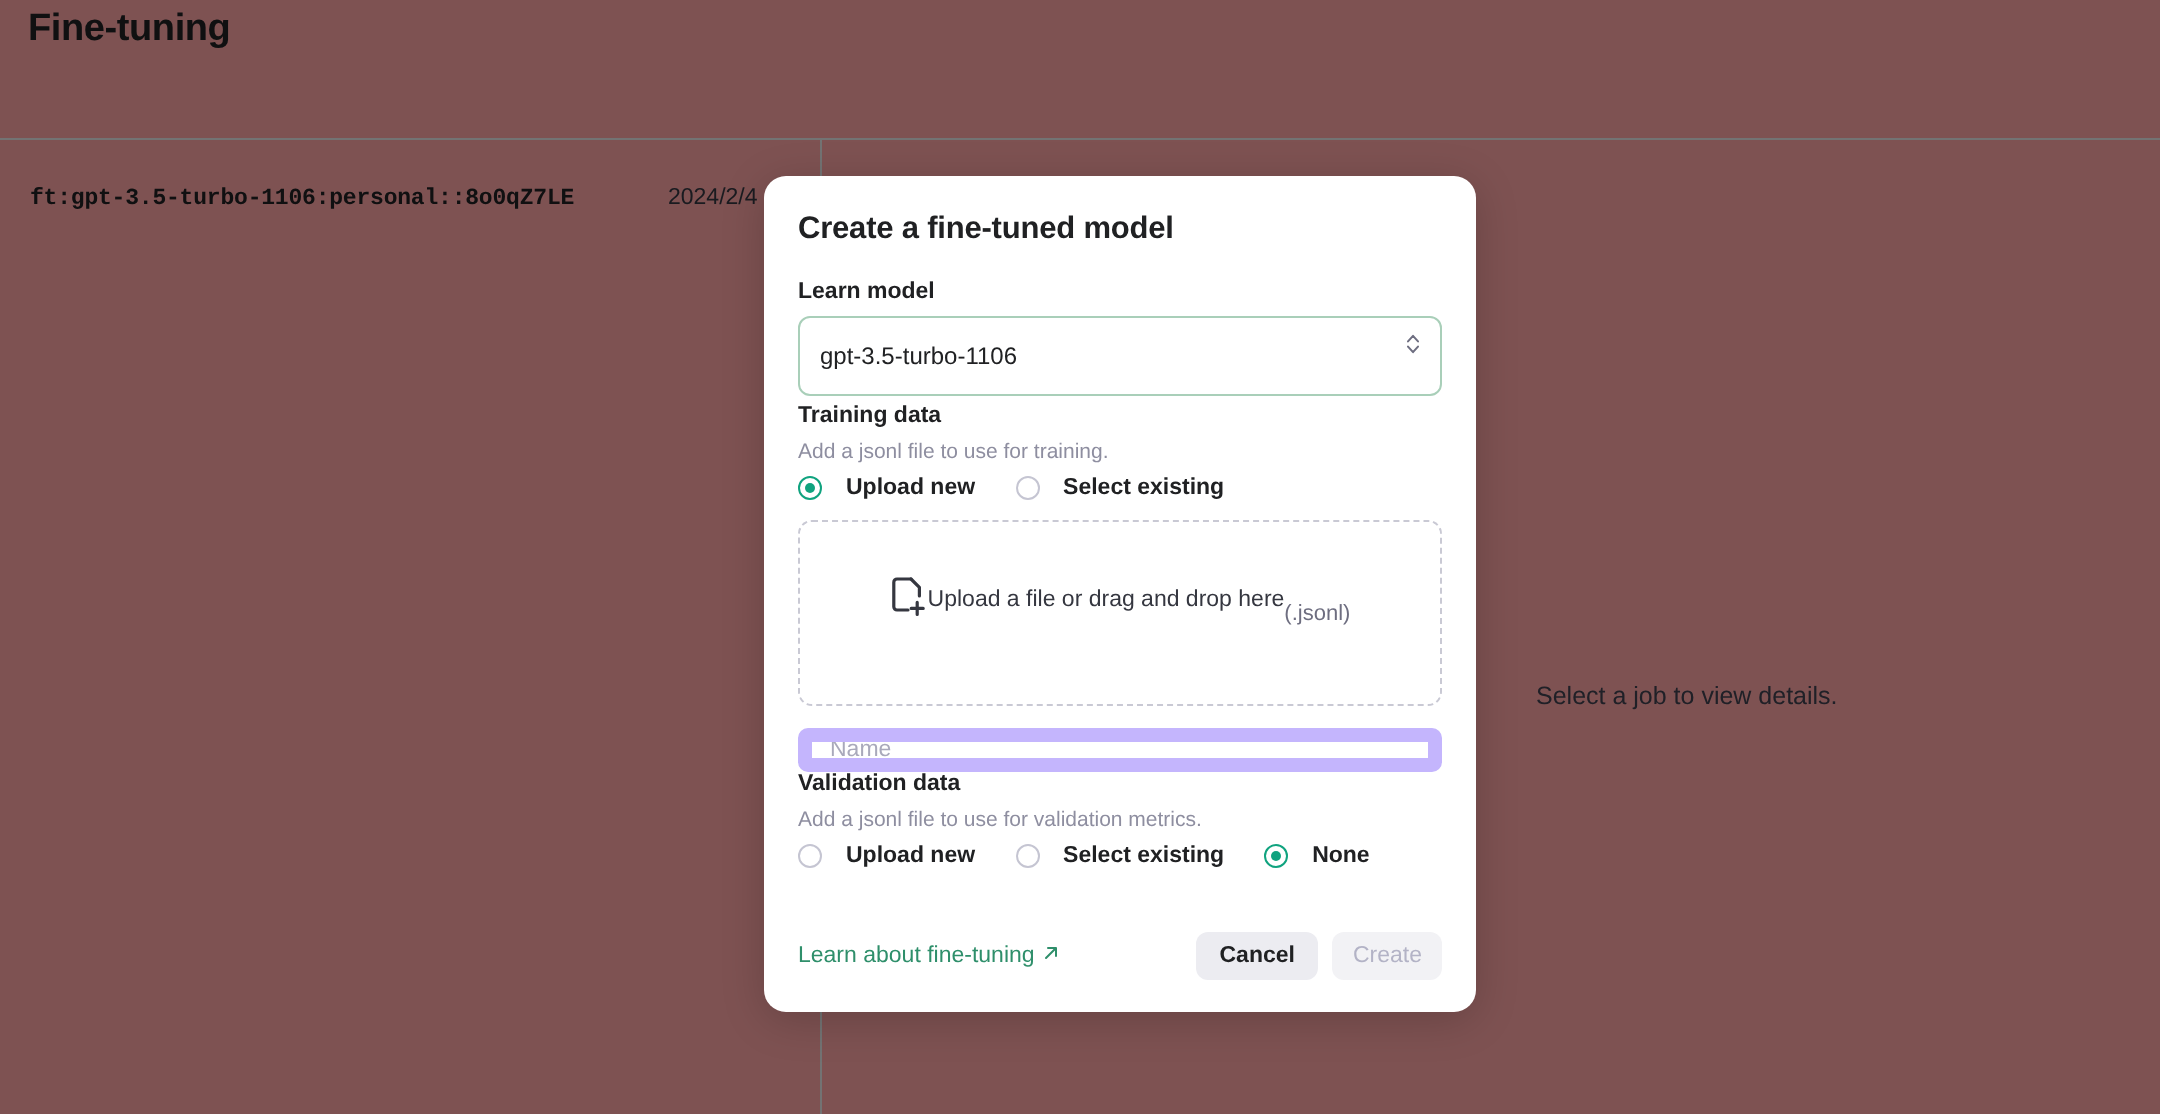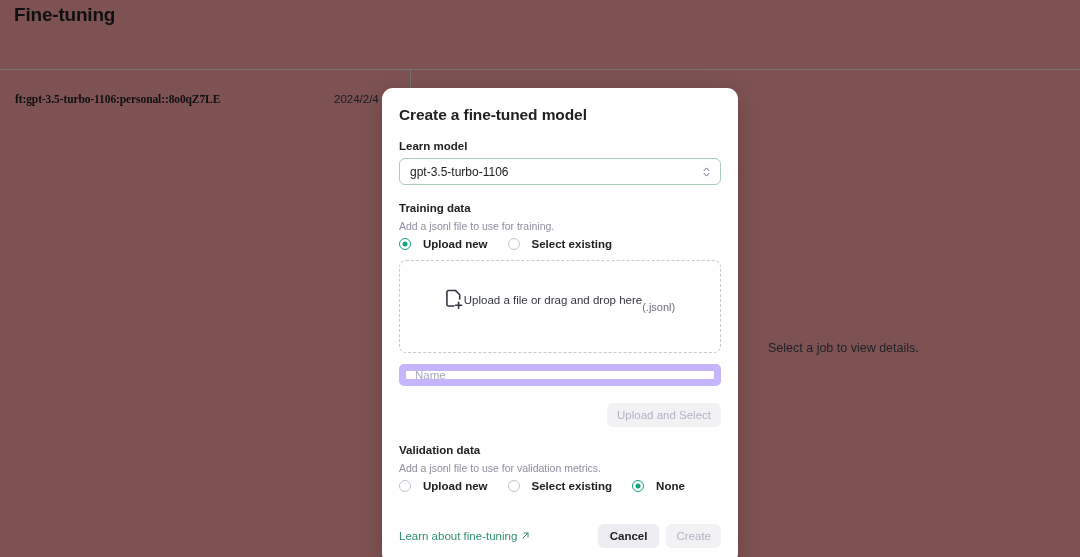--- a/index.html
+++ b/index.html
@@ -79,21 +79,21 @@
     right: 0;
     top: 82px;
     height: 34px;
     display: flex;
     align-items: center;
     cursor: pointer;
   }
   .job-id {
     position: absolute;
     left: 15px;
-    font-family: Liberation Serif, serif;
+    font-family: Liberation Mono, monospace;
     font-size: 11.5px;
     font-weight: 700;
     color: #202123;
     letter-spacing: -0.1px;
     white-space: nowrap;
   }
   .job-date {
     position: absolute;
     left: 334px;
     font-size: 11.5px;
@@ -159,21 +159,21 @@
   }
 
   
   .select-wrap {
     position: relative;
     height: 27px;
     margin-bottom: 17px;
   }
   .select-box {
     width: 100%;
-    height: 27px;
+    height: 40px;
     border: 1px solid #a9cfb9;
     border-radius: 6px;
     background: #ffffff;
     display: flex;
     align-items: center;
     padding: 0 10px;
     font-size: 12px;
     color: #202123;
     cursor: pointer;
   }
@@ -383,23 +383,20 @@
         <path d="M10.5 1.5 L14.7 5.7 V10" stroke="#353740" stroke-width="1.6" stroke-linecap="round" stroke-linejoin="round"></path>
         <path d="M13.6 13.2 V19.2 M10.6 16.2 H16.6" stroke="#353740" stroke-width="1.6" stroke-linecap="round"></path>
       </svg>
     </span>
     <div class="dz-main">Upload a file or drag and drop here</div>
     <div class="dz-sub">(.jsonl)</div>
   </div>
 
   <input class="name-input" type="text" placeholder="Name" style="">
 
-  <div class="upload-select-row">
-    <button class="btn btn-disabled" disabled="">Upload and Select</button>
-  </div>
 
   
   <div class="section-head">
     <div class="field-label">Validation data</div>
     <div class="field-help">Add a jsonl file to use for validation metrics.</div>
   </div>
 
   <div class="radio-row">
     <label class="radio-item">
       <span class="radio-dot"></span>

